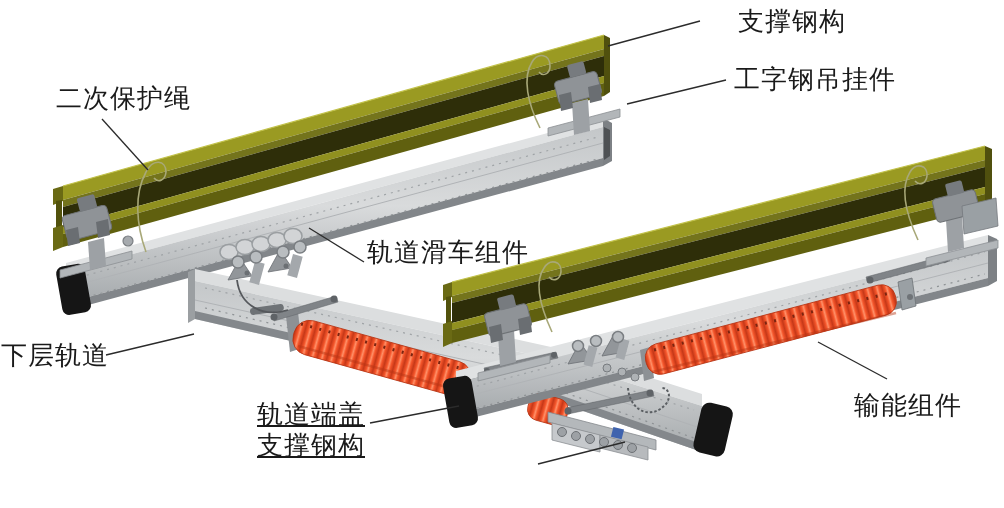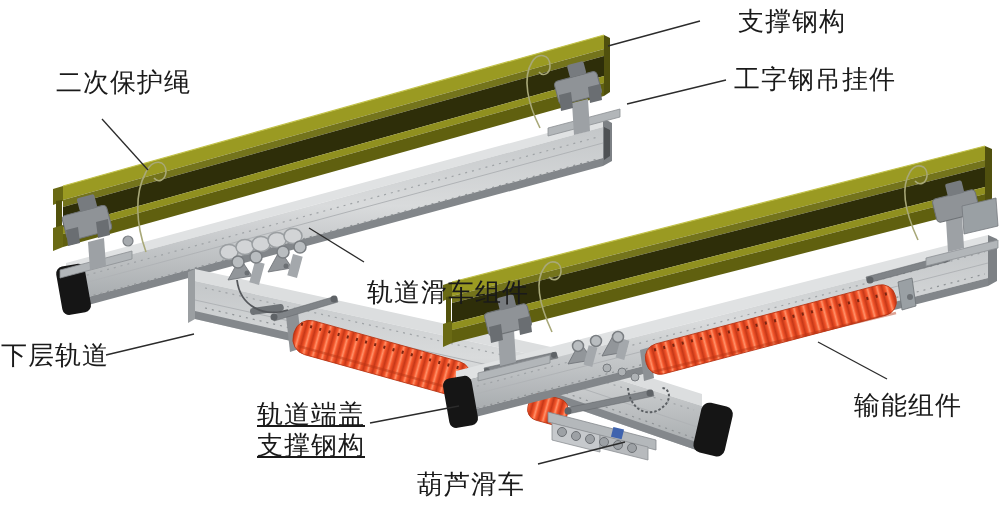--- a/index.html
+++ b/index.html
@@ -216,23 +216,22 @@
     <line x1="309" y1="228" x2="364" y2="262"></line>
     <line x1="106" y1="355" x2="194" y2="334"></line>
     <line x1="370" y1="423" x2="459" y2="406"></line>
     <line x1="538" y1="464" x2="625" y2="442"></line>
     <line x1="818" y1="342" x2="887" y2="379"></line>
   </g>
 </svg>
 
   <div class="callout" style="left:738px;top:6px;font-family:Liberation Serif, serif;">支撑钢构</div>
   <div class="callout" style="left:734px;top:64px;">工字钢吊挂件</div>
-  <div class="callout" style="left:56px;top:67px;font-family:Liberation Serif, serif;">二次保护绳</div>
-  <div class="callout" style="left:367px;top:237px;margin-top:40px;">轨道滑车组件</div>
+  <div class="callout" style="left:56px;top:83px;font-family:Liberation Serif, serif;">二次保护绳</div>
+  <div class="callout" style="left:367px;top:237px;">轨道滑车组件</div>
   <div class="callout" style="left:1px;top:340px;">下层轨道</div>
   <div class="callout" style="left:257px;top:399px;text-decoration:underline;">
     <div>轨道端盖</div>
     <div>支撑钢构</div>
   </div>
-  <div class="callout" style="left:417px;top:469px;">葫芦滑车</div>
   <div class="callout" style="left:854px;top:390px;">输能组件</div>
 
 </div>
 
 </body></html>

